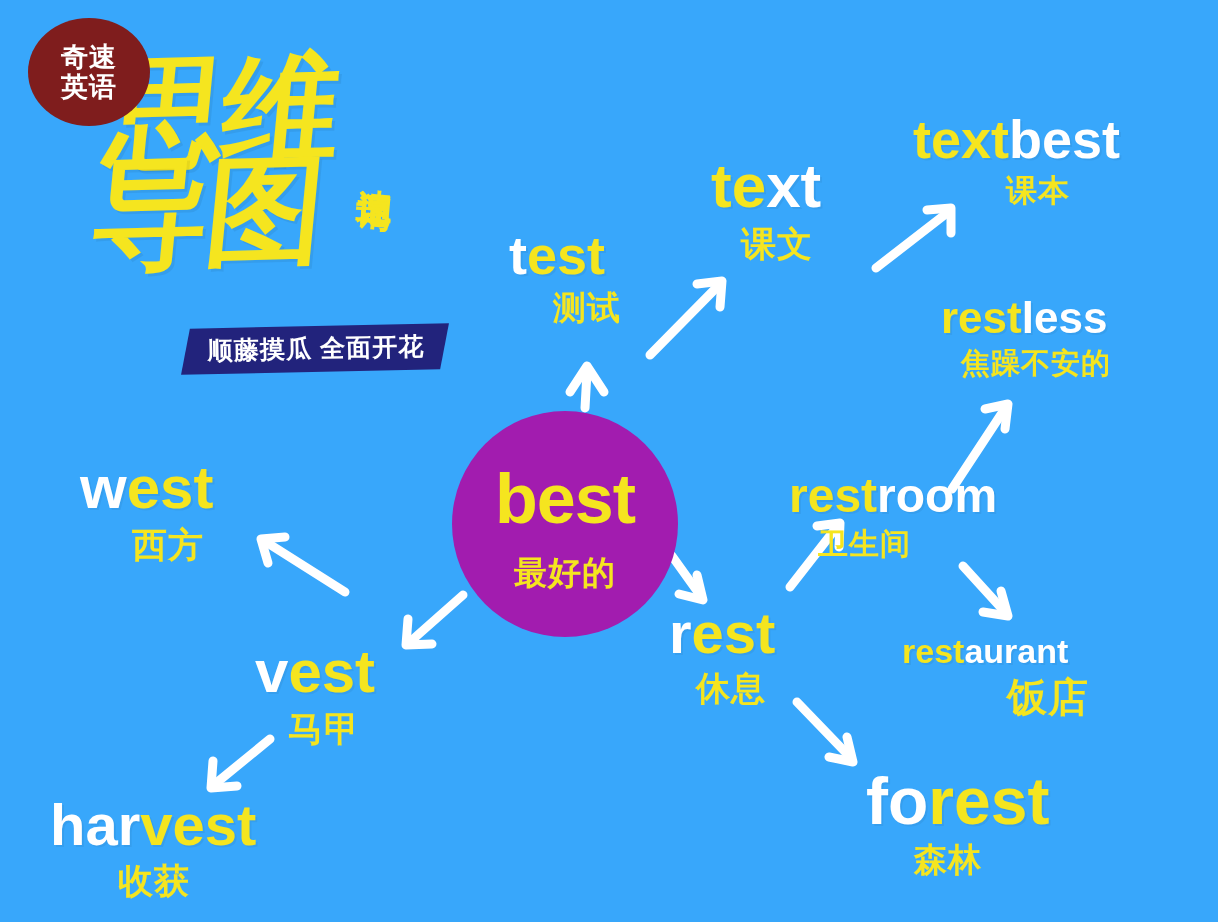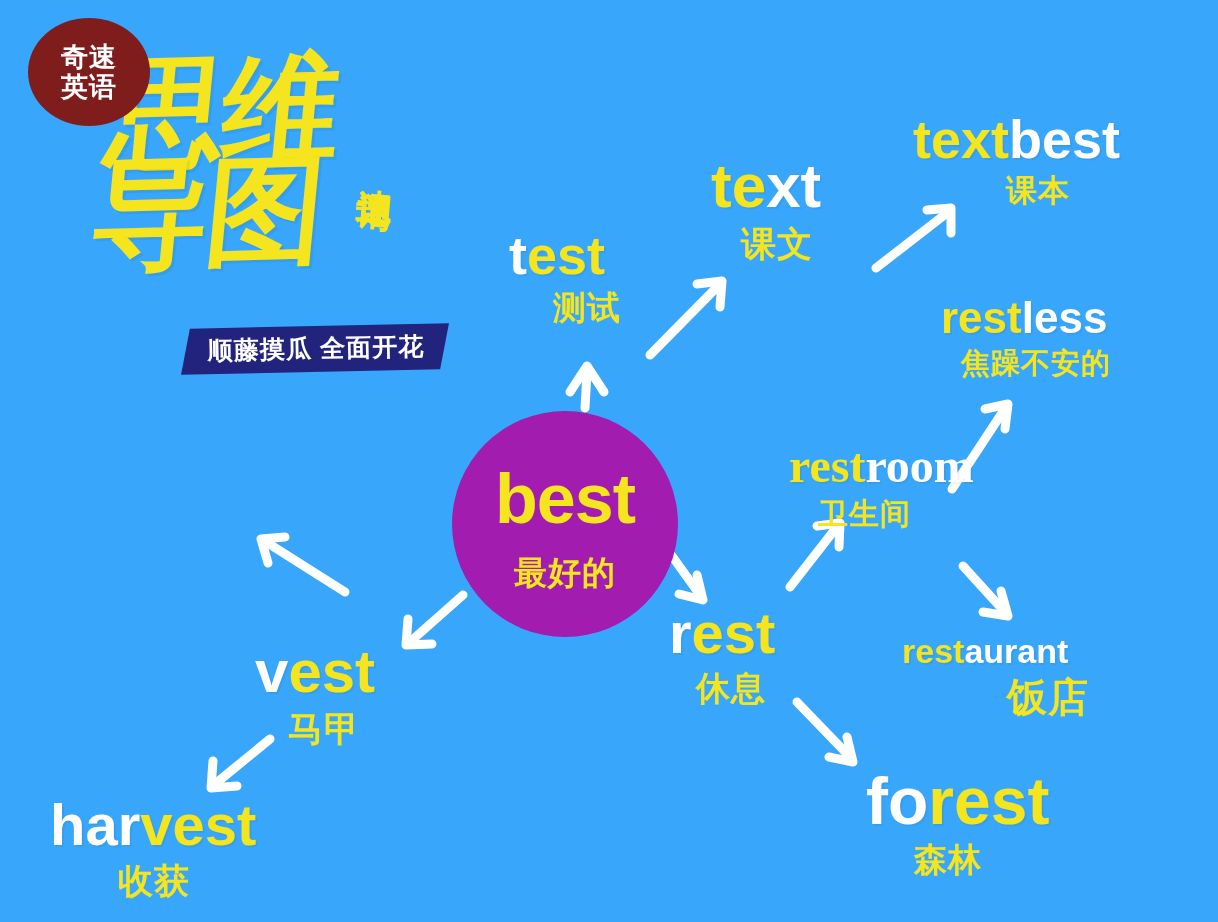--- a/index.html
+++ b/index.html
@@ -193,40 +193,44 @@
   <div class="node" style="left:913px;top:112px;">
     <span class="word" style="font-size:54px;"><span class="y">text</span><span class="w">best</span></span>
     <span class="cn" style="font-size:31px;margin-left:93px;">课本</span>
   </div>
 
   <div class="node" style="left:941px;top:296px;">
     <span class="word" style="font-size:44px;"><span class="y">rest</span><span class="w">less</span></span>
     <span class="cn" style="font-size:29px;margin-left:20px;">焦躁不安的</span>
   </div>
 
-  <div class="node" style="left:789px;top:442px;font-family:Liberation Serif, serif;">
+  <div class="node" style="left:789px;top:472px;">
     <span class="word" style="font-size:48px;"><span class="y">rest</span><span class="w">room</span></span>
     <span class="cn" style="font-size:30px;margin-left:29px;">卫生间</span>
   </div>
 
   <div class="node" style="left:902px;top:634px;">
     <span class="word" style="font-size:34px;"><span class="y">rest</span><span class="w">aurant</span></span>
     <span class="cn" style="font-size:40px;margin-left:105px;">饭店</span>
   </div>
 
   <div class="node" style="left:669px;top:604px;">
     <span class="word" style="font-size:58px;"><span class="w">r</span><span class="y">est</span></span>
     <span class="cn" style="font-size:34px;margin-left:27px;">休息</span>
   </div>
 
   <div class="node" style="left:866px;top:768px;">
     <span class="word" style="font-size:66px;"><span class="w">fo</span><span class="y">rest</span></span>
     <span class="cn" style="font-size:33px;margin-left:48px;">森林</span>
   </div>
 
+  <div class="node" style="left:80px;top:458px;">
+    <span class="word" style="font-size:60px;"><span class="w">w</span><span class="y">est</span></span>
+    <span class="cn" style="font-size:35px;margin-left:52px;">西方</span>
+  </div>
 
   <div class="node" style="left:255px;top:642px;">
     <span class="word" style="font-size:60px;"><span class="w">v</span><span class="y">est</span></span>
     <span class="cn" style="font-size:35px;margin-left:33px;">马甲</span>
   </div>
 
   <div class="node" style="left:50px;top:796px;">
     <span class="word" style="font-size:58px;"><span class="w">har</span><span class="y">vest</span></span>
     <span class="cn" style="font-size:35px;margin-left:68px;">收获</span>
   </div>

